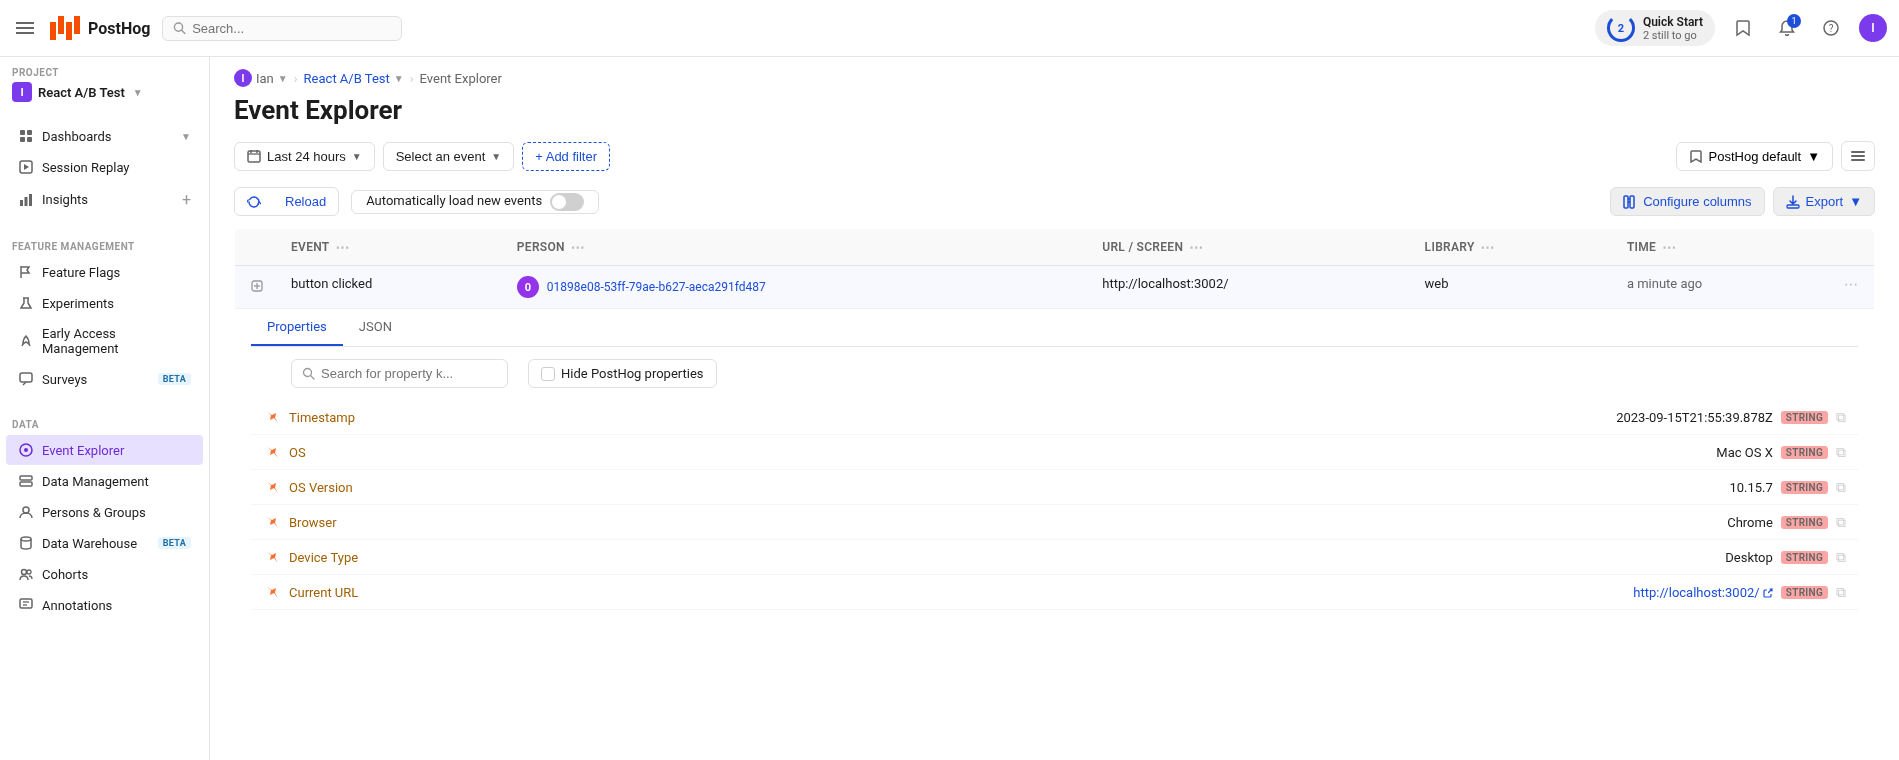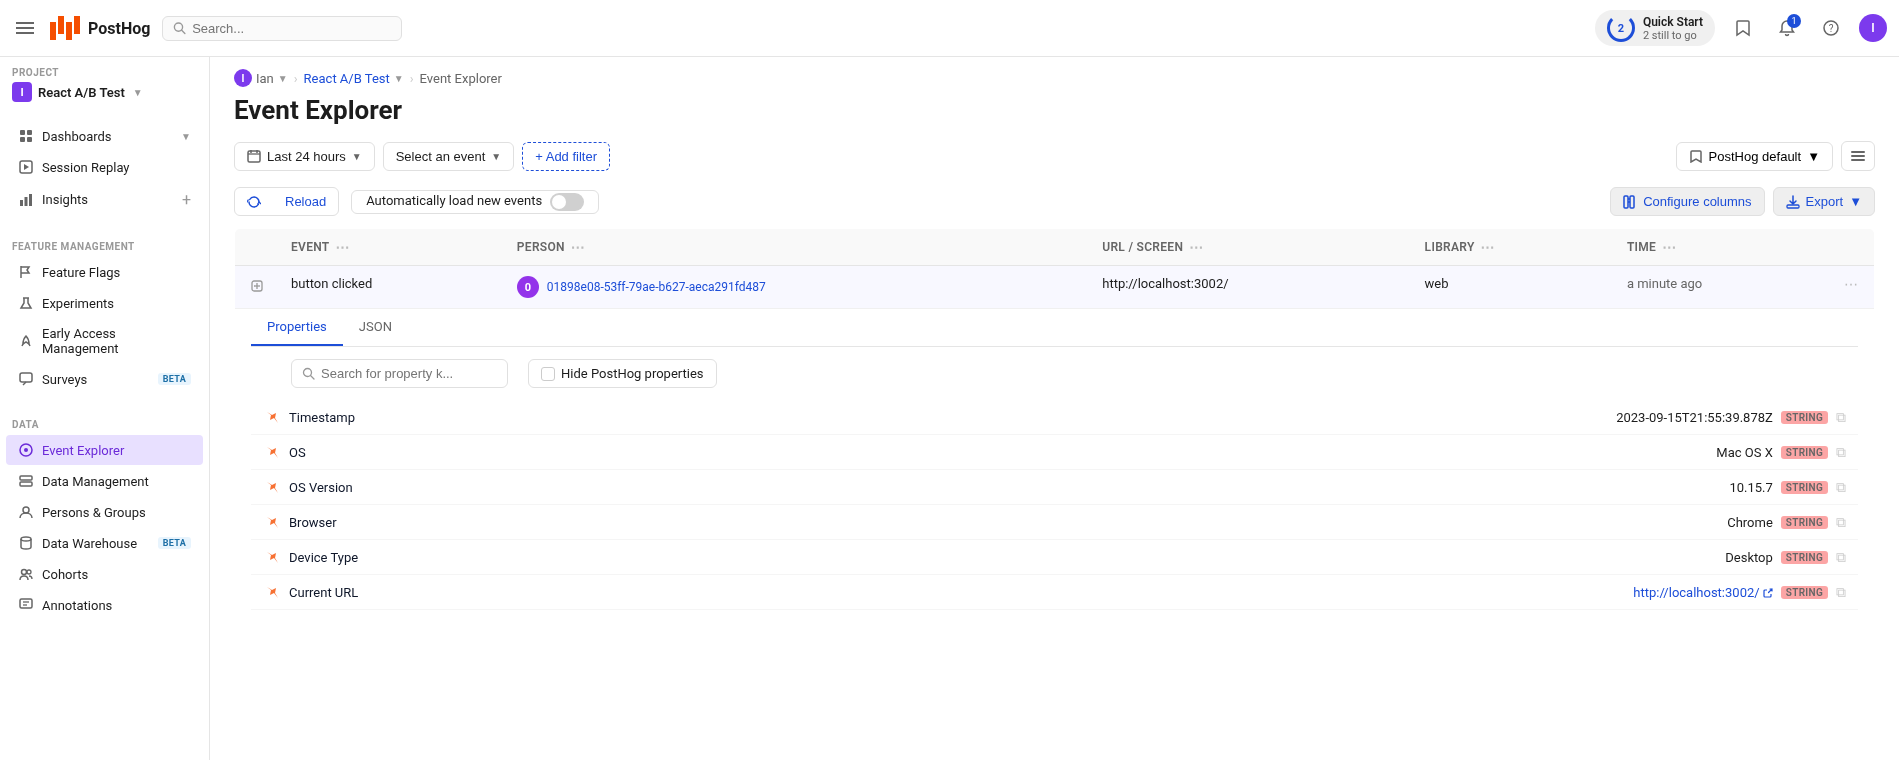--- a/index.html
+++ b/index.html
@@ -104,21 +104,21 @@
     .prop-search-row { display: flex; align-items: center; gap: 20px; margin-bottom: 12px; padding-left: 40px; }
     .prop-search { display: flex; align-items: center; gap: 6px; border: 1px solid #e0e0e0; border-radius: 6px; padding: 6px 10px; background: #fff; min-width: 200px; }
     .prop-search input { border: none; outline: none; font-size: 13px; color: #666; background: transparent; }
     .hide-posthog { display: flex; align-items: center; gap: 6px; border: 1px solid #e0e0e0; border-radius: 6px; padding: 6px 12px; cursor: pointer; font-size: 13px; background: #fff; }
     .checkbox { width: 14px; height: 14px; border: 1px solid #ccc; border-radius: 3px; display: inline-block; }
 
     
     .prop-row { display: flex; align-items: center; padding: 8px 12px; border-bottom: 1px solid #f5f5f5; }
     .prop-icon { width: 18px; height: 18px; margin-right: 8px; display: flex; align-items: center; justify-content: center; flex-shrink: 0; }
     .prop-icon svg { width: 14px; height: 14px; }
-    .prop-name { flex: 1; font-size: 13px; color: #0f172a; }
+    .prop-name { flex: 1; font-size: 13px; color: #a16207; }
     .prop-value { font-size: 13px; color: #1d1d1d; margin-right: 8px; }
     .prop-value.link { color: #1d4ed8; cursor: pointer; }
     .type-badge { background: #fca5a5; color: #666; font-size: 10px; font-weight: 600; padding: 1px 5px; border-radius: 3px; text-transform: uppercase; letter-spacing: 0.3px; margin-right: 8px; }
     .copy-icon { color: #ccc; cursor: pointer; font-size: 14px; margin-left: auto; }
 
     
     ::-webkit-scrollbar { width: 6px; height: 6px; }
     ::-webkit-scrollbar-track { background: transparent; }
     ::-webkit-scrollbar-thumb { background: #d0d0d0; border-radius: 3px; }
   </style>

